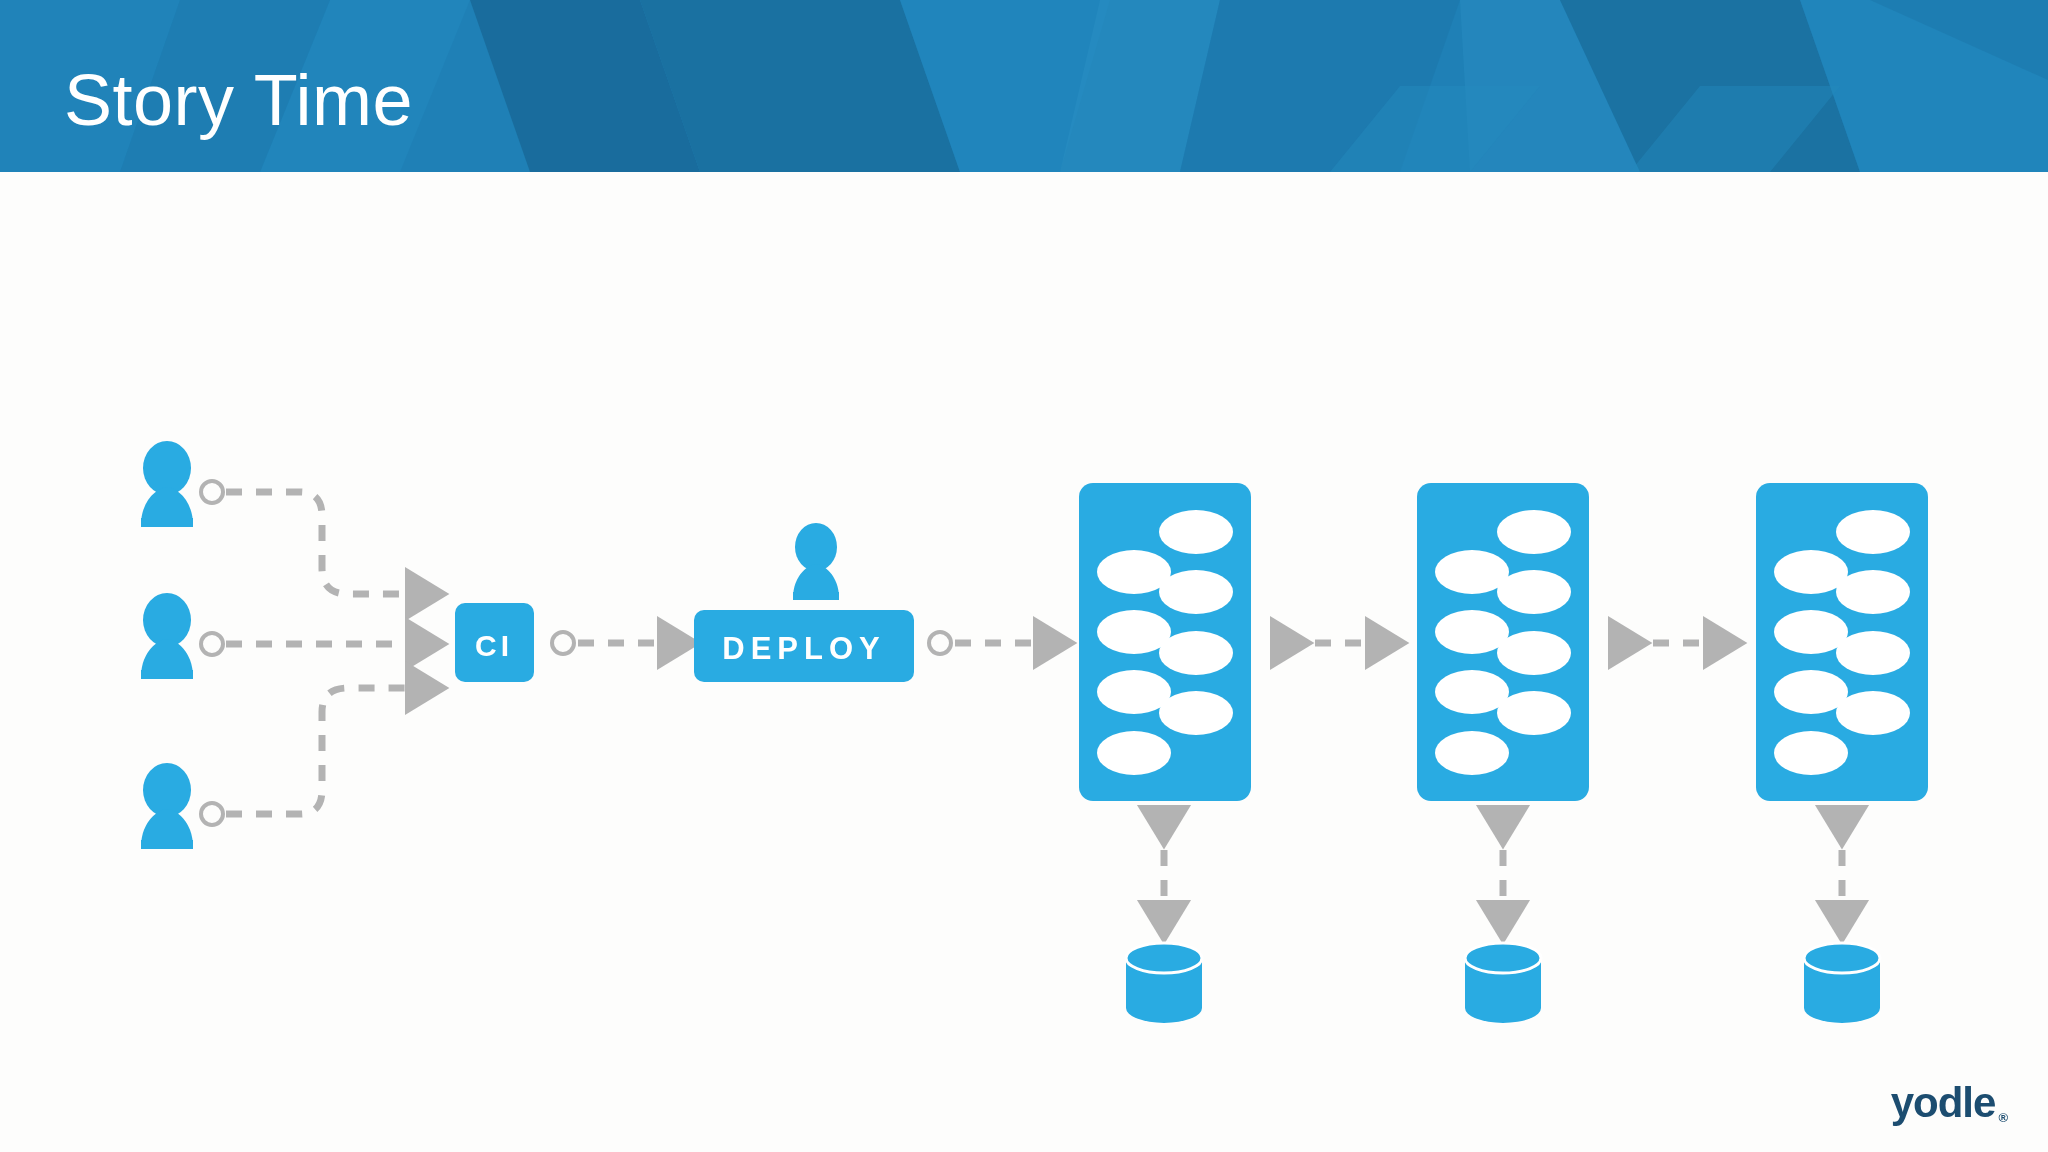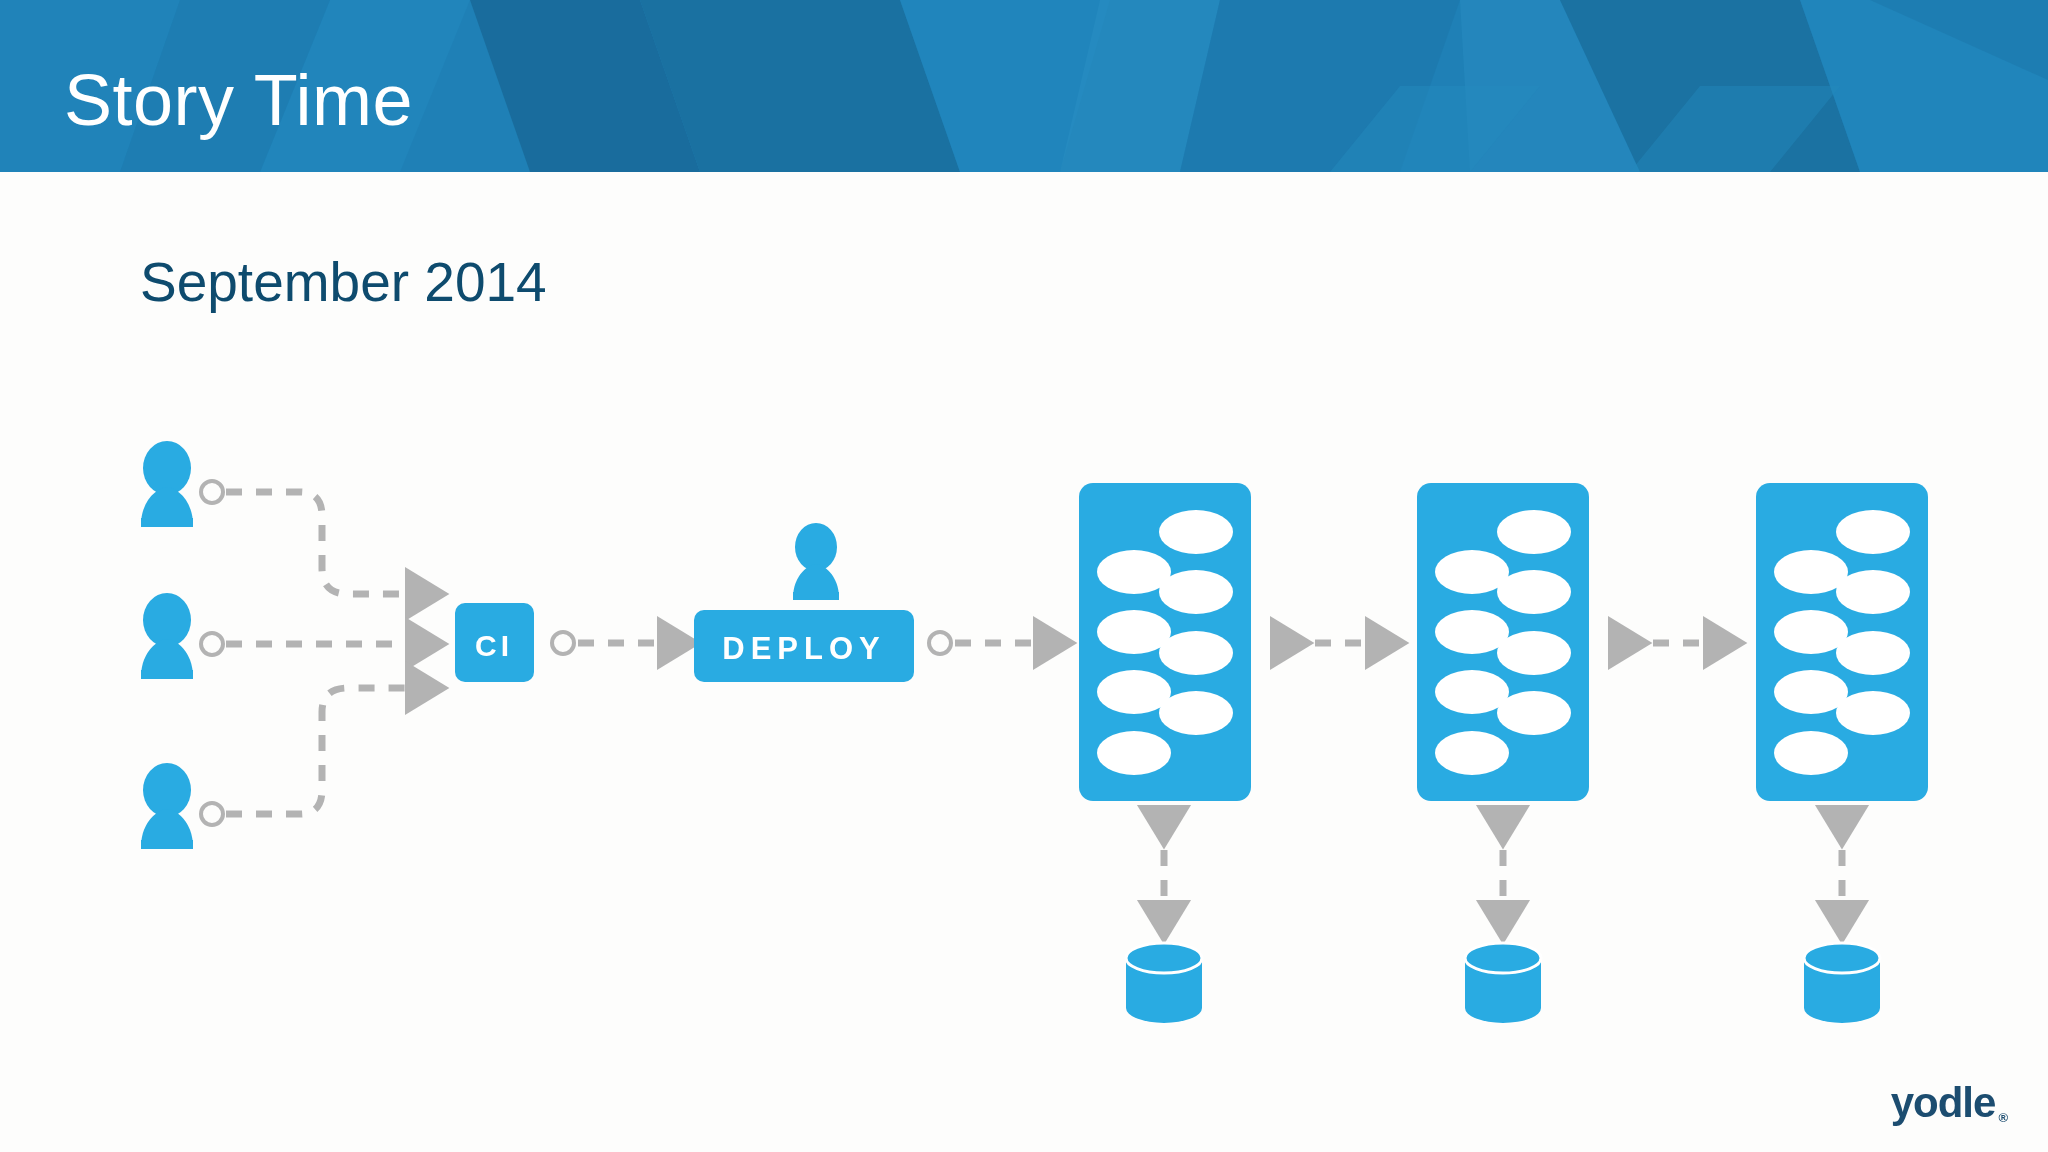--- a/index.html
+++ b/index.html
@@ -67,21 +67,20 @@
       <polygon points="1800,0 2048,0 2048,172 1860,172" fill="#2289bf" opacity="0.5"></polygon>
       <polygon points="1870,0 2048,80 2048,0" fill="#1d78ac" opacity="0.6"></polygon>
       <polygon points="1400,86 1540,86 1470,172 1330,172" fill="#2389bd" opacity="0.5"></polygon>
       <polygon points="1700,86 1840,86 1770,172 1630,172" fill="#2389bd" opacity="0.45"></polygon>
       <polygon points="0,0 180,0 120,172 0,172" fill="#2289bf" opacity="0.35"></polygon>
       <polygon points="180,0 330,0 260,172 120,172" fill="#1d78ac" opacity="0.35"></polygon>
     </svg>
     <div id="header-title">Story Time</div>
   </div>
 
-  <div id="subtitle">September 2014</div>
 
   <svg id="diagram" viewBox="0 0 2048 1152" preserveAspectRatio="none">
 
     <defs>
 
       <marker id="arrowR" markerWidth="9" markerHeight="9" refX="2.2" refY="4.5" orient="auto" markerUnits="strokeWidth">
         <path d="M0,0.6 L0,8.4 L6.4,4.5 z" fill="#b3b3b3"></path>
       </marker>
       <marker id="arrowL" markerWidth="9" markerHeight="9" refX="2.2" refY="4.5" orient="auto" markerUnits="strokeWidth">
         <path d="M0,0.6 L0,8.4 L6.4,4.5 z" fill="#b3b3b3"></path>

